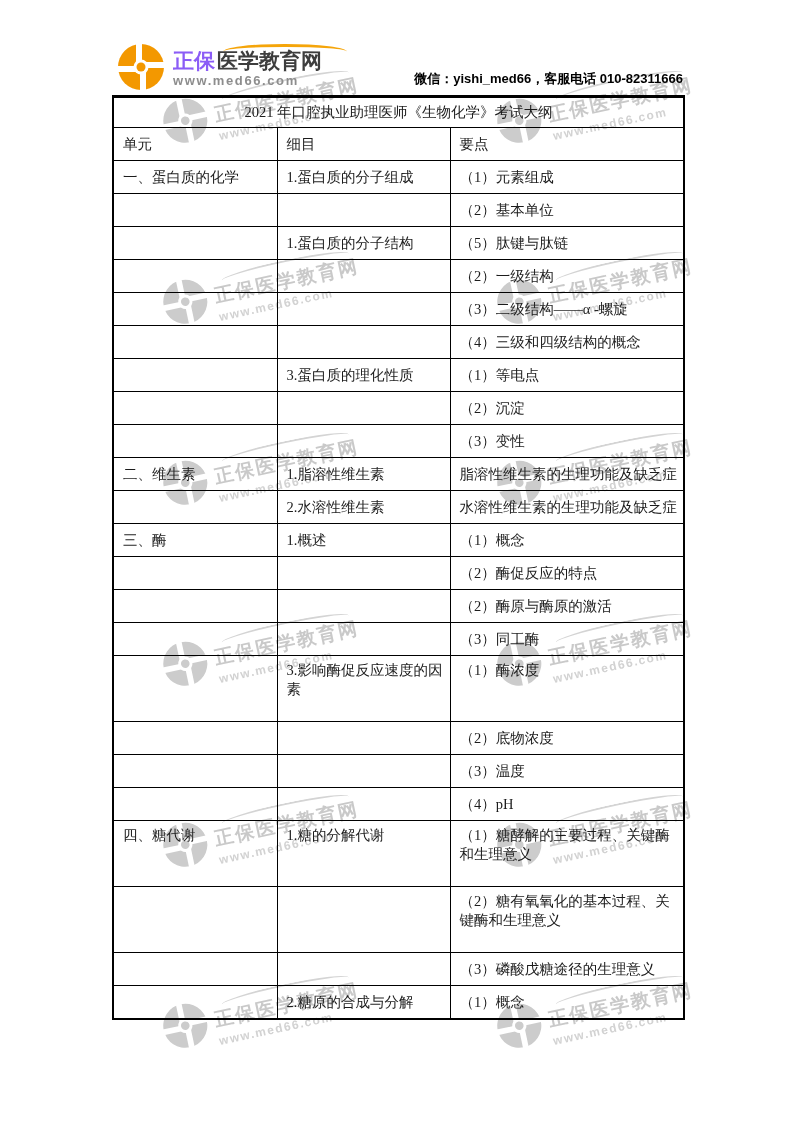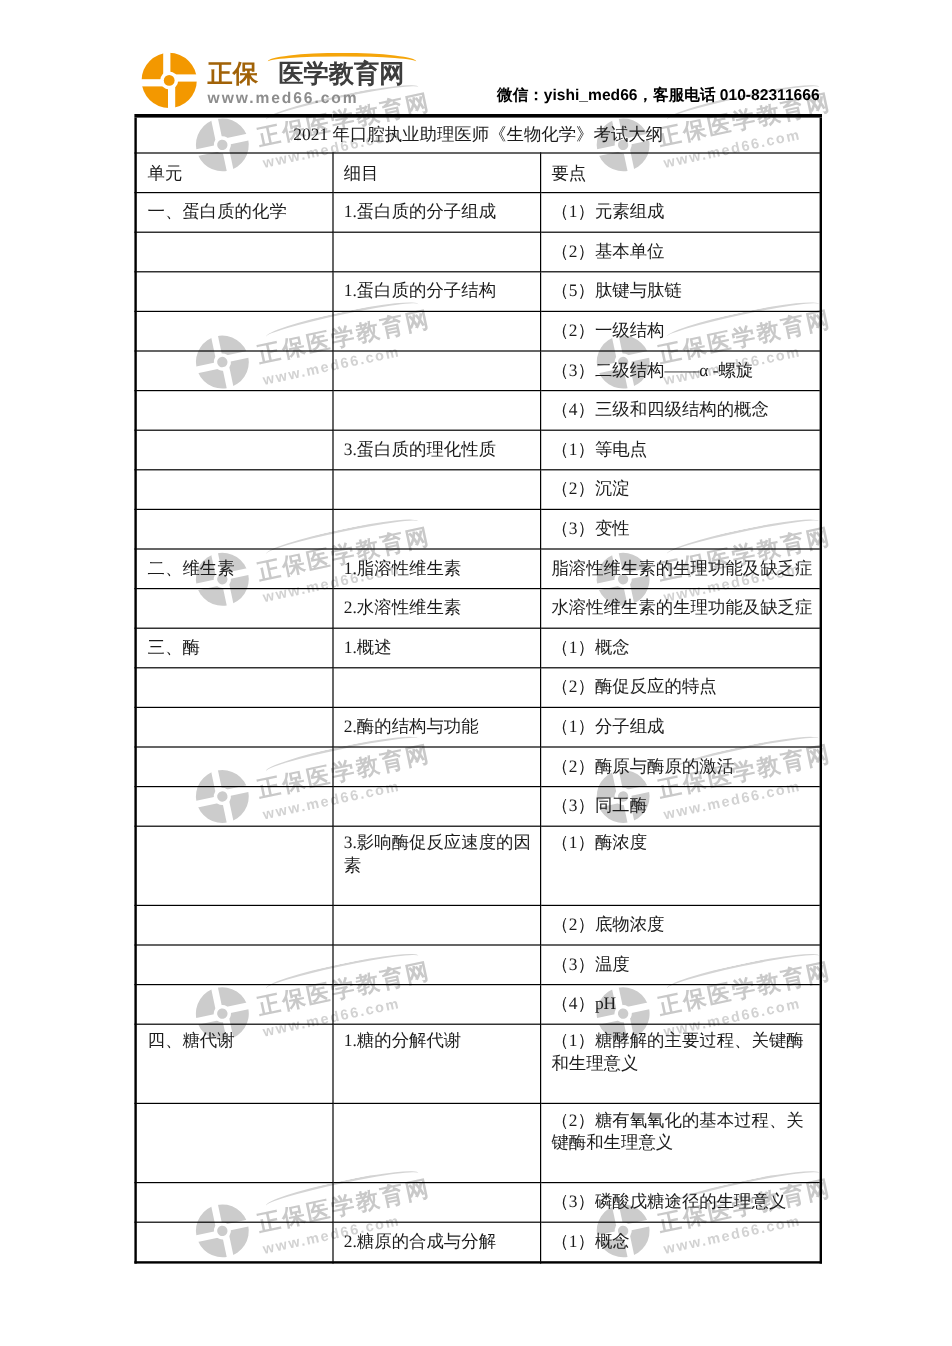--- a/index.html
+++ b/index.html
@@ -22,21 +22,21 @@
     pointer-events:none;
   }
   .wm-text{position:relative;padding-top:11px;}
   .wm-brand{font-size:19px;font-weight:bold;color:#c9c9c9;letter-spacing:2px;white-space:nowrap;}
   .wm-url{font-size:12px;font-weight:bold;color:#d2d2d2;letter-spacing:1.5px;margin-top:1px;font-family:"Liberation Sans",sans-serif;}
   .wm-arc{position:absolute;top:3px;left:10px;width:130px;height:12px;border-top:2px solid #d4d4d4;border-radius:50%;}
 
   
   .logo{position:absolute;left:117px;top:43px;display:flex;align-items:center;gap:8px;z-index:2;}
   .brand-line{position:relative;font-size:21px;font-weight:bold;line-height:1.05;white-space:nowrap;}
-  .brand-orange{color:#a16207;margin-right:17px;}
+  .brand-orange{color:#8b5cf6;margin-right:2px;}
   .brand-dark{color:#3d3d3d;margin-top:19px;}
   .brand-arc{position:absolute;top:-6px;left:50px;width:124px;height:12px;border-top:3px solid #f5a50a;border-radius:50%;}
   .logo-url{font-size:13px;font-weight:bold;color:#8d8d8d;letter-spacing:1.6px;margin-top:1px;font-family:"Liberation Sans",sans-serif;}
 
   .contact{
     position:absolute;top:70px;right:110px;
     font-size:13px;font-weight:bold;color:#000;
     z-index:2;white-space:nowrap;
     font-family:"Liberation Sans",sans-serif;
   }
@@ -368,25 +368,20 @@
           <td>1.概述</td>
           <td>（1）概念</td>
         </tr>
         <tr class="row">
           <td></td>
           <td></td>
           <td>（2）酶促反应的特点</td>
         </tr>
         <tr class="row">
           <td></td>
-          <td>2.酶的结构与功能</td>
-          <td>（1）分子组成</td>
-        </tr>
-        <tr class="row">
-          <td></td>
           <td></td>
           <td>（2）酶原与酶原的激活</td>
         </tr>
         <tr class="row">
           <td></td>
           <td></td>
           <td>（3）同工酶</td>
         </tr>
         <tr class="row tall">
           <td></td>

